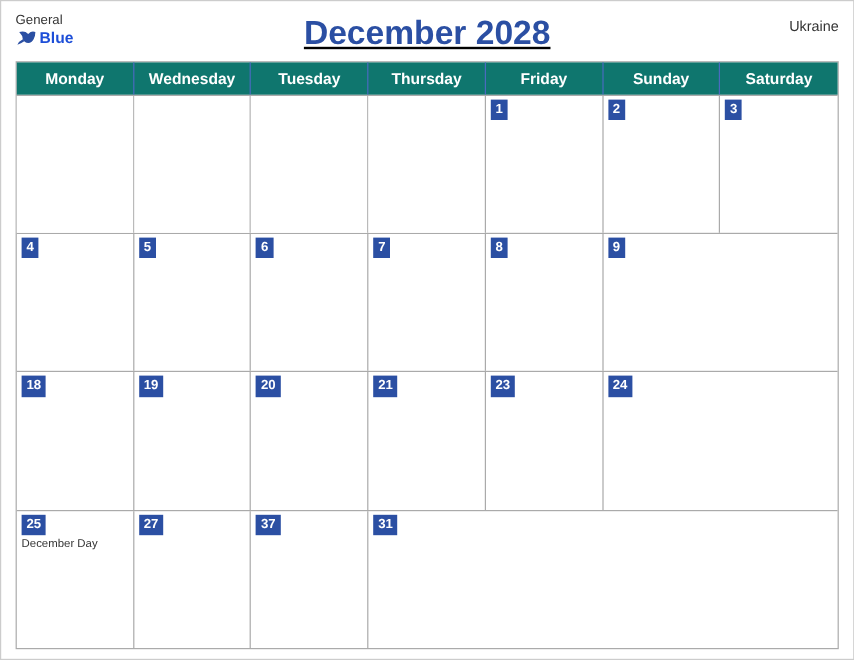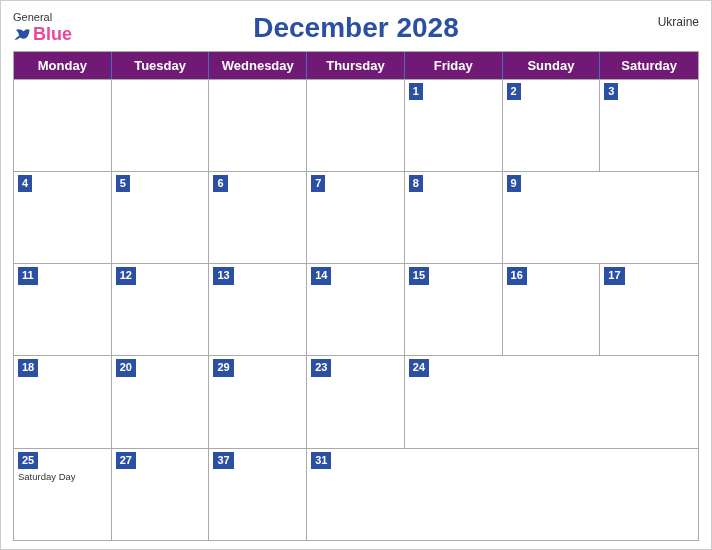--- a/index.html
+++ b/index.html
@@ -35,34 +35,35 @@
       display: flex;
       flex-direction: column;
       align-items: flex-start;
     }
     .logo-general {
       font-size: 11px;
       color: #333;
       line-height: 1.2;
     }
     .logo-blue {
-      font-size: 18px;
-      font-weight: bold;
-      color: #ec4899;
+      font-size: 13px;
+      font-weight: bold;
+      color: #1d4ed8;
       display: flex;
       align-items: center;
       gap: 2px;
       text-align: right;
     }
     .logo-bird {
       width: 18px;
       height: 14px;
     }
     .title-block {
       text-align: center;
+      text-decoration: underline;
     }
     .title-block h1 {
       font-size: 28px;
       color: #2b4fa3;
       font-weight: bold;
       line-height: 1.2;
     }
     .country {
       position: absolute;
       right: 0;
@@ -72,21 +73,21 @@
     }
     .calendar-grid {
       flex: 1;
       display: flex;
       flex-direction: column;
       border: 1px solid #aaa;
     }
     .day-headers {
       display: grid;
       grid-template-columns: repeat(7, 1fr);
-      background: #701a75;
+      background: #0f766e;
     }
     .day-header {
       color: #fff;
       text-align: center;
       font-size: 13px;
       font-weight: bold;
       padding: 6px 2px;
       border-right: 1px solid #4a6abf;
     }
     .day-header:last-child {
@@ -150,22 +151,22 @@
     </div>
     <div class="title-block">
       <h1>December 2028</h1>
     </div>
     <div class="country">Ukraine</div>
   </div>
 
   <div class="calendar-grid">
     <div class="day-headers">
     <div class="day-header">Monday</div>
+        <div class="day-header">Wednesday</div>
         <div class="day-header">Tuesday</div>
-        <div class="day-header">Wednesday</div>
         <div class="day-header">Thursday</div>
         <div class="day-header">Friday</div>
         <div class="day-header">Sunday</div>
         <div class="day-header">Saturday</div>
       </div>
     <div class="weeks">
     <div class="week-row">
           <div class="day-cell empty"></div>
           <div class="day-cell empty"></div>
           <div class="day-cell empty"></div>
@@ -195,62 +196,42 @@
           </div>
           <div class="day-cell">
             <span class="day-number">8</span>
           </div>
           <div class="day-cell">
             <span class="day-number">9</span>
           </div>
         </div>
         <div class="week-row">
           <div class="day-cell">
-            <span class="day-number">11</span>
-          </div>
-          <div class="day-cell">
-            <span class="day-number">12</span>
-          </div>
-          <div class="day-cell">
-            <span class="day-number">13</span>
-          </div>
-          <div class="day-cell">
-            <span class="day-number">14</span>
-          </div>
-          <div class="day-cell">
-            <span class="day-number">15</span>
-          </div>
-          <div class="day-cell">
-            <span class="day-number">16</span>
-          </div>
-          <div class="day-cell">
-            <span class="day-number">17</span>
+            <span class="day-number">18</span>
+          </div>
+          <div class="day-cell">
+            <span class="day-number">19</span>
+          </div>
+          <div class="day-cell">
+            <span class="day-number">20</span>
+          </div>
+          <div class="day-cell">
+            <span class="day-number">21</span>
+          </div>
+          <div class="day-cell">
+            <span class="day-number">23</span>
+          </div>
+          <div class="day-cell">
+            <span class="day-number">24</span>
           </div>
         </div>
         <div class="week-row">
           <div class="day-cell">
-            <span class="day-number">18</span>
-          </div>
-          <div class="day-cell">
-            <span class="day-number">20</span>
-          </div>
-          <div class="day-cell">
-            <span class="day-number">29</span>
-          </div>
-          <div class="day-cell">
-            <span class="day-number">23</span>
-          </div>
-          <div class="day-cell">
-            <span class="day-number">24</span>
-          </div>
-        </div>
-        <div class="week-row">
-          <div class="day-cell">
             <span class="day-number">25</span>
-            <div class="event-label">Saturday Day</div>
+            <div class="event-label">December Day</div>
           </div>
           <div class="day-cell">
             <span class="day-number">27</span>
           </div>
           <div class="day-cell">
             <span class="day-number">37</span>
           </div>
           <div class="day-cell">
             <span class="day-number">31</span>
           </div>

